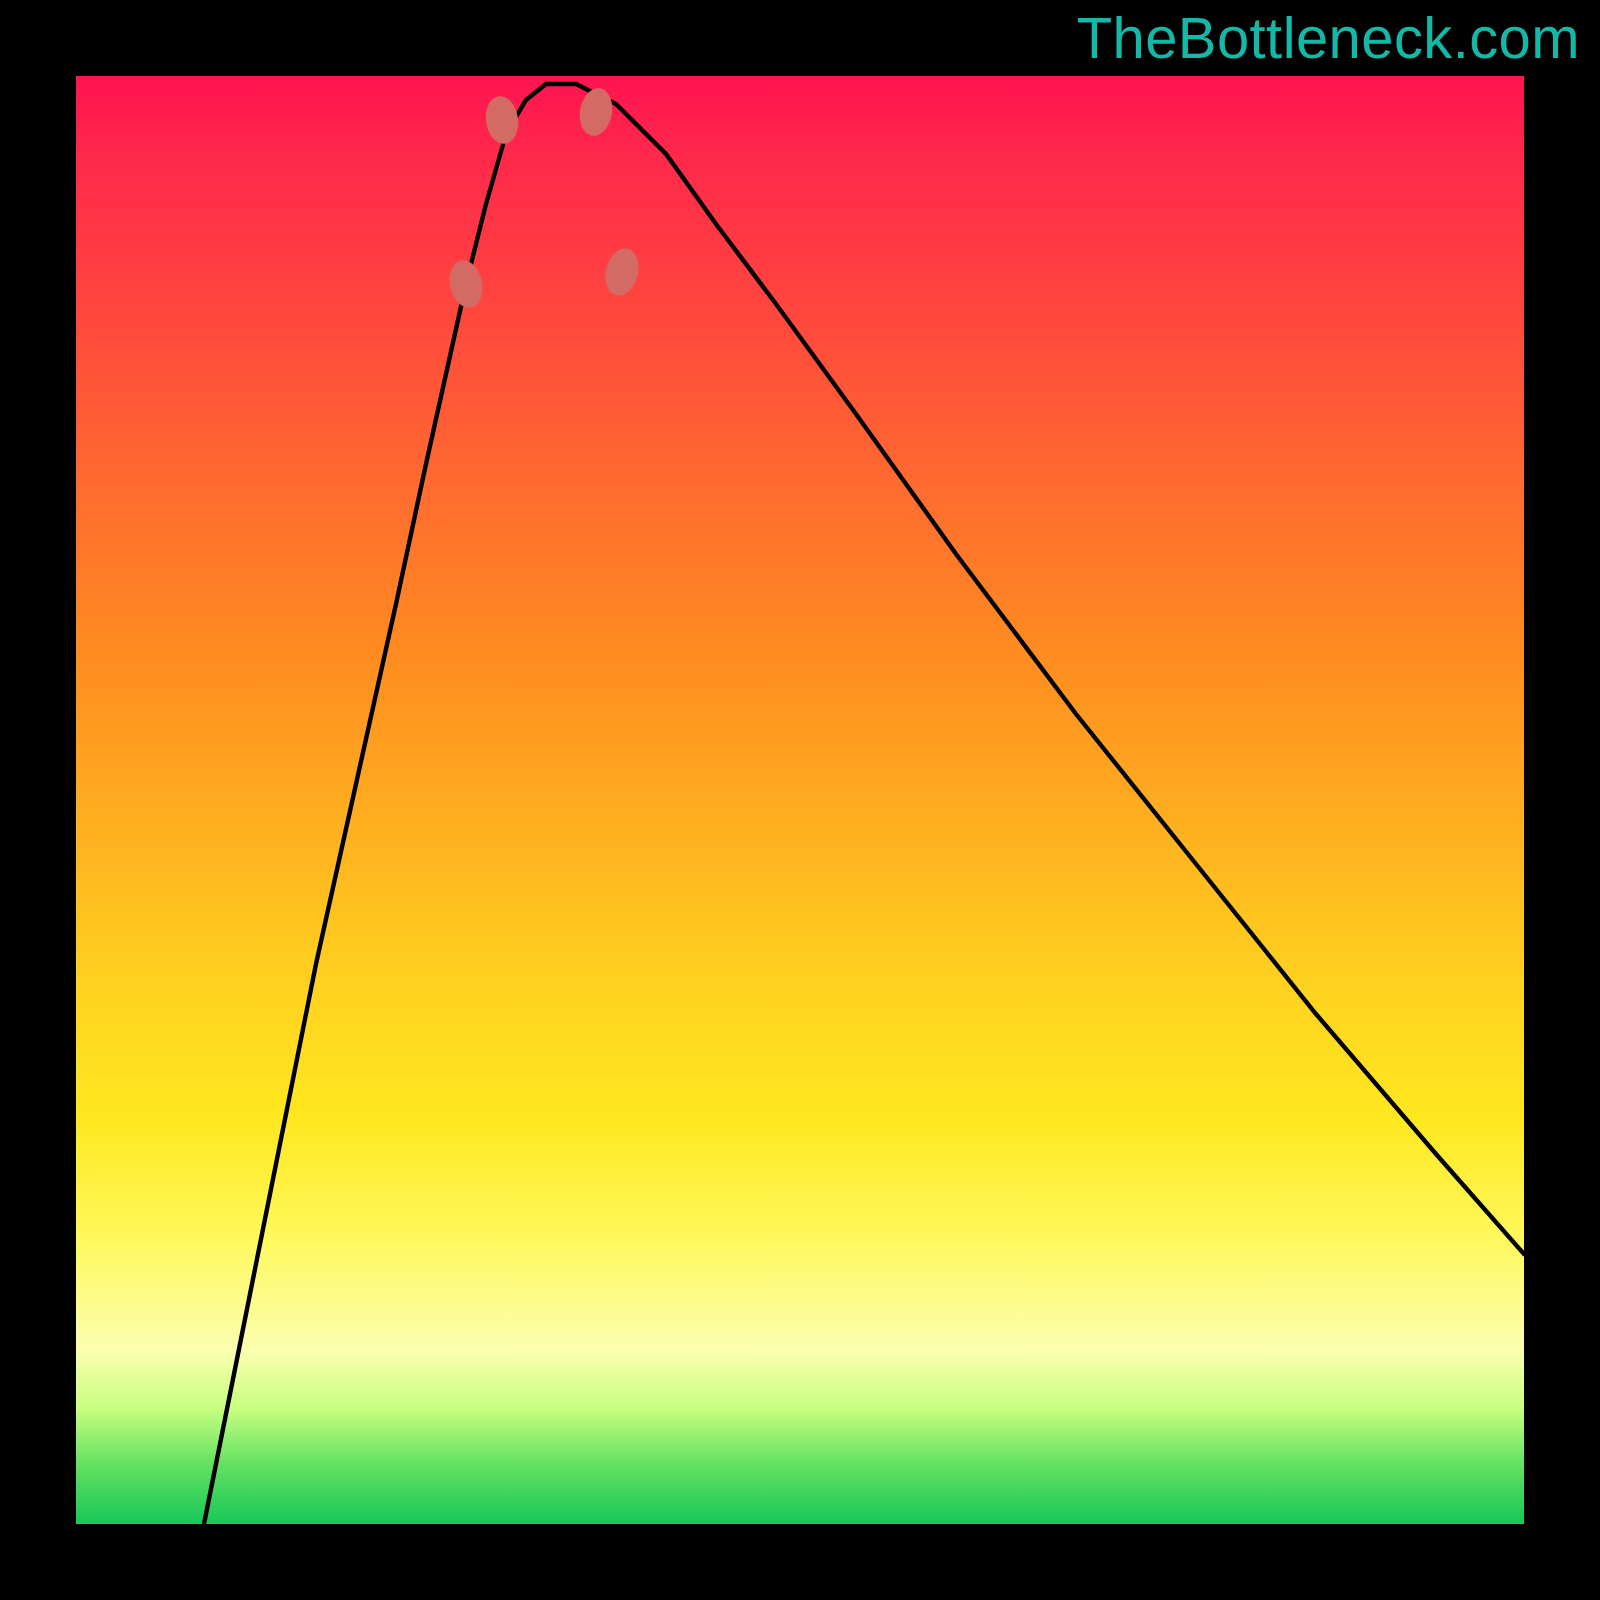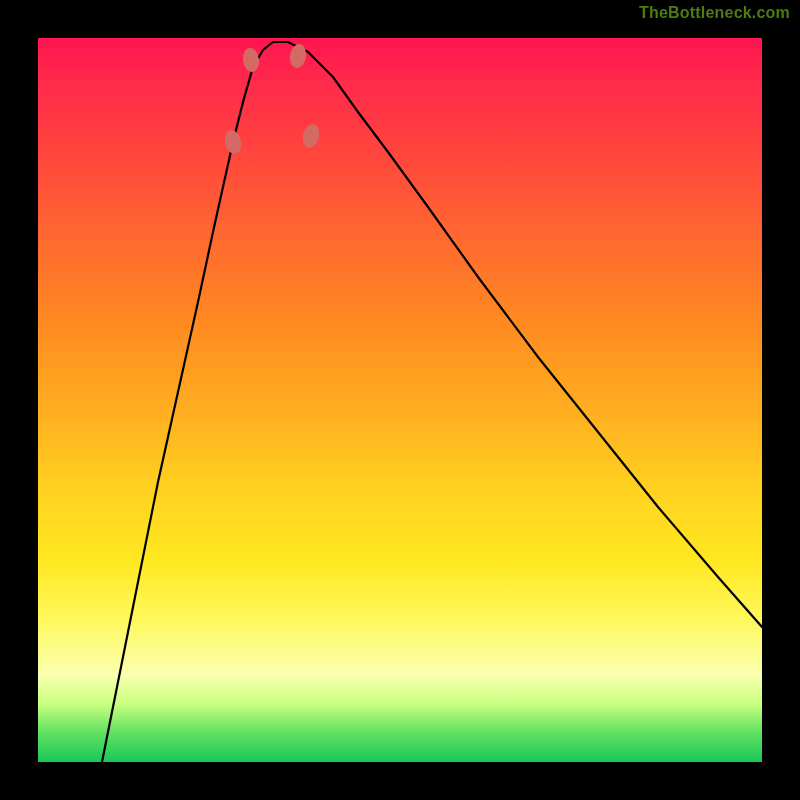--- a/index.html
+++ b/index.html
@@ -61,23 +61,23 @@
     stroke-linecap: round;
   }
   .marker {
     fill: #d46a64;
     stroke: none;
   }
   .watermark {
     position: absolute;
     top: 4px;
     right: 10px;
-    color: #4d7c0f;
-    font-size: 16px;
-    font-weight: 700;
+    color: #14b8a6;
+    font-size: 29px;
+    font-weight: 400;
     letter-spacing: 0.2px;
     user-select: none;
   }
 </style>
 </head>
 <body>
 
 <div class="frame">
 
   <div class="plot">

